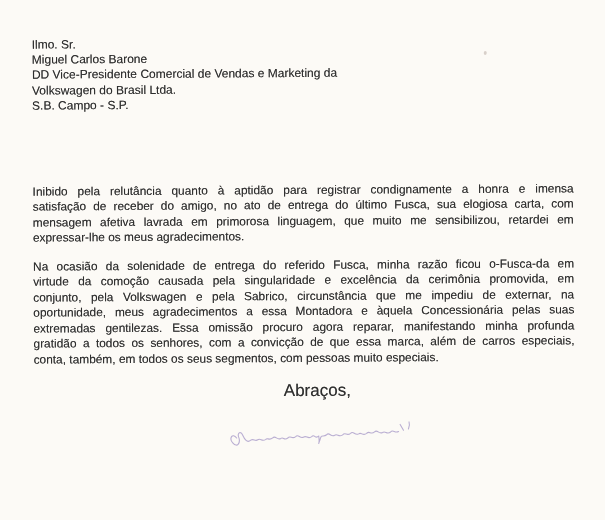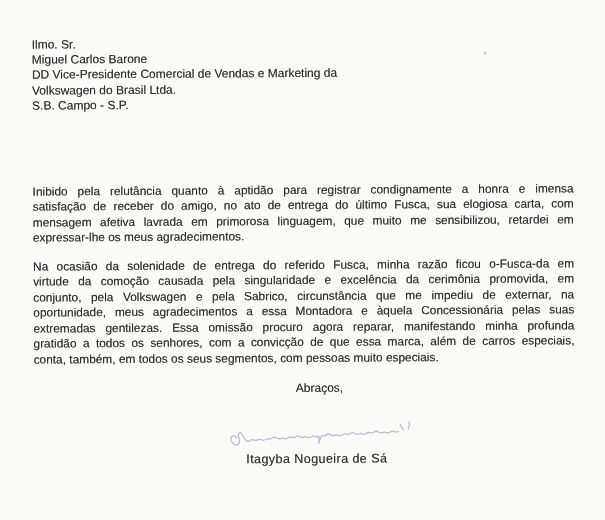--- a/index.html
+++ b/index.html
@@ -40,23 +40,23 @@
   .p1 { top: 183px; }
   .p2 { top: 258px; }
   .jline {
     text-align: justify;
     -moz-text-align-last: justify;
     text-align-last: justify;
   }
   .lline { text-align: left; }
   .closing {
     position: absolute;
-    left: 295px;
+    left: 283px;
     top: 381px;
-    font-size: 12px;
+    font-size: 17px;
   }
   .sig-name {
     position: absolute;
     left: 245px;
     top: 452px;
     font-size: 12.6px;
     letter-spacing: 0.4px;
     white-space: nowrap;
   }
   .sig-scrawl {
@@ -111,17 +111,16 @@
   <div class="sig-scrawl">
     <svg width="190" height="32" viewBox="0 0 190 32" aria-hidden="true">
       <g fill="none" stroke="#a99bc9" stroke-width="1.1" stroke-linecap="round" opacity="0.8">
         <path d="M8,10 C4,4 0,10 4,15 C8,20 12,15 10,9 C9,5 12,3 14,7 C16,12 18,16 22,13 C25,11 26,15 29,13 C32,11 33,16 37,13 C39,11 40,15 44,12 C47,9 48,15 52,13 C55,11 55,16 59,13 C62,10 63,15 67,12 C70,9 71,15 75,13 C78,11 79,16 83,13 C86,10 86,16 90,13 C91,20 88,23 91,17 C93,10 94,15 98,12 C101,9 102,15 106,13 C109,11 110,16 114,13 C117,10 118,15 122,12 C125,9 126,15 130,13 C133,11 134,16 138,13 C141,10 142,15 146,12 C149,9 150,15 154,13 C157,11 158,16 162,13 C165,10 166,15 170,13"></path>
         <path d="M172,6 L175,12"></path>
         <path d="M181,4 C182,7 181,9 180,11"></path>
       </g>
     </svg>
   </div>
 
-  <div class="sig-name">Itagyba Nogueira de Sá</div>
 
   <div class="speck"></div>
 
 </div>
 
 </body></html>

